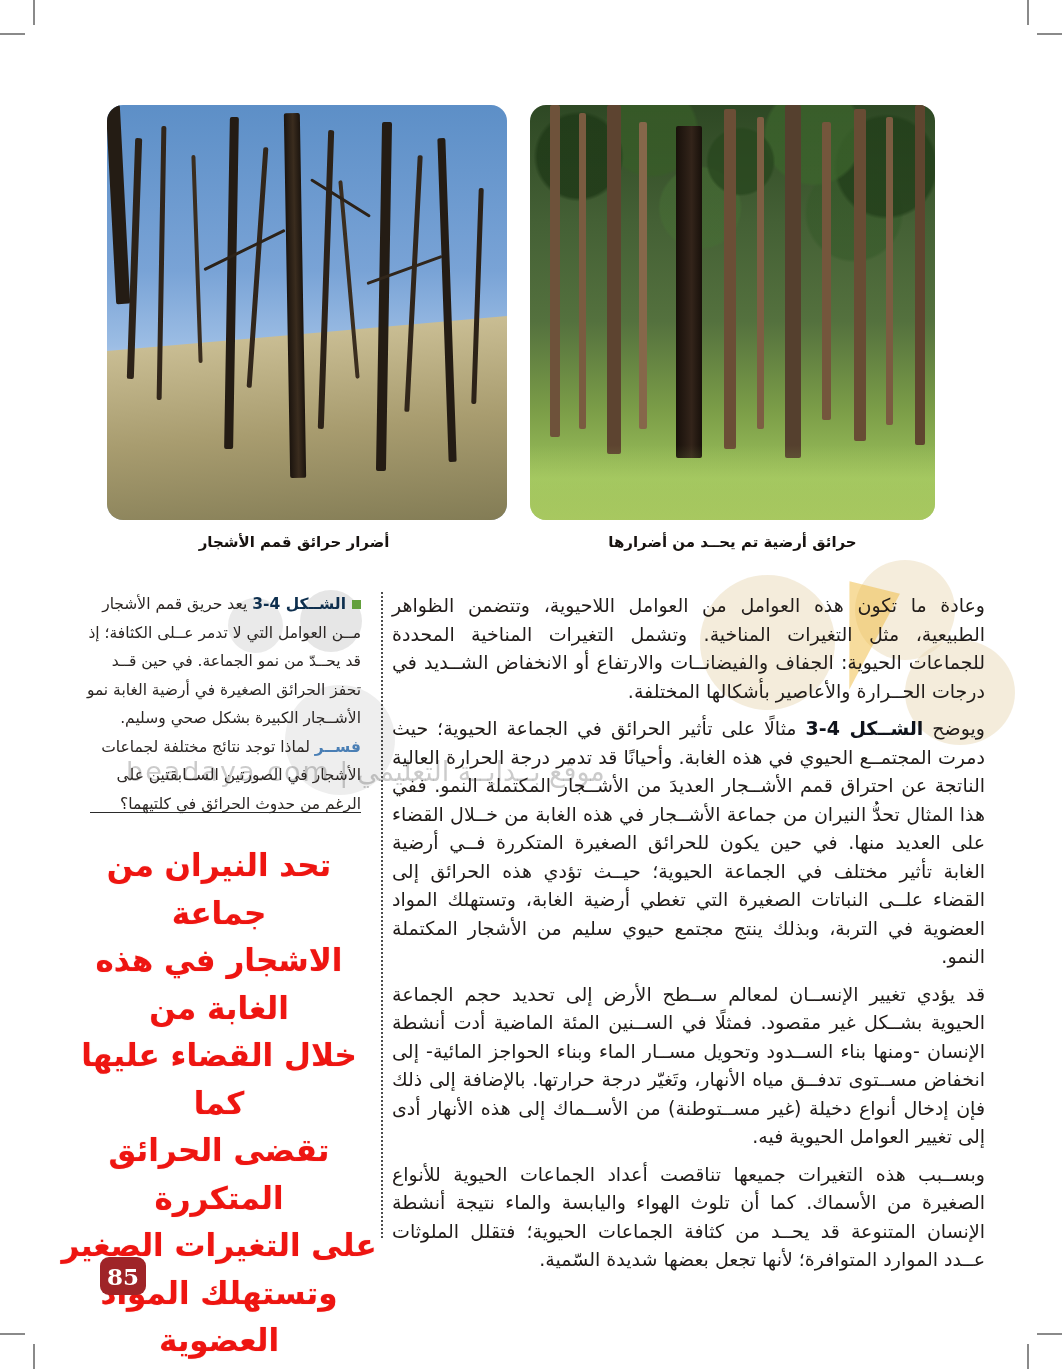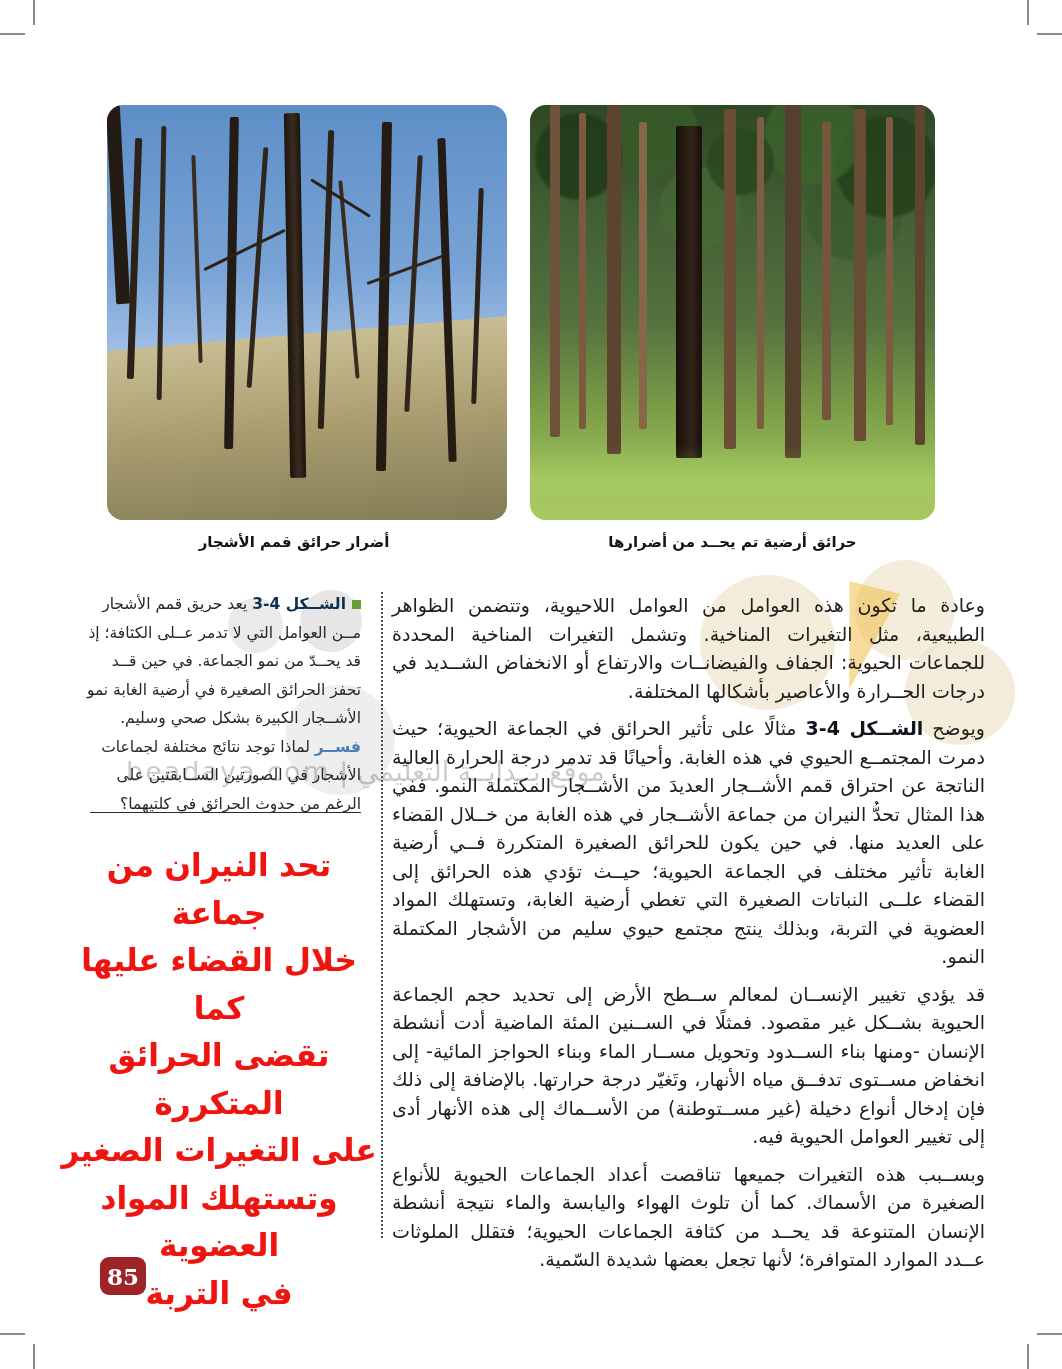--- a/index.html
+++ b/index.html
@@ -145,20 +145,21 @@
 
   <div class="main-col">
     <p>وعادة ما تكون هذه العوامل من العوامل اللاحيوية، وتتضمن الظواهر الطبيعية، مثل التغيرات المناخية. وتشمل التغيرات المناخية المحددة للجماعات الحيوية: الجفاف والفيضانــات والارتفاع أو الانخفاض الشــديد في درجات الحــرارة والأعاصير بأشكالها المختلفة.</p>
     <p><span>ويوضح </span><span class="figref">الشــكل 4-3</span><span> مثالًا على تأثير الحرائق في الجماعة الحيوية؛ حيث دمرت المجتمــع الحيوي في هذه الغابة. وأحيانًا قد تدمر درجة الحرارة العالية الناتجة عن احتراق قمم الأشــجار العديدَ من الأشــجار المكتملة النمو. ففي هذا المثال تحدُّ النيران من جماعة الأشــجار في هذه الغابة من خــلال القضاء على العديد منها. في حين يكون للحرائق الصغيرة المتكررة فــي أرضية الغابة تأثير مختلف في الجماعة الحيوية؛ حيــث تؤدي هذه الحرائق إلى القضاء علــى النباتات الصغيرة التي تغطي أرضية الغابة، وتستهلك المواد العضوية في التربة، وبذلك ينتج مجتمع حيوي سليم من الأشجار المكتملة النمو.</span></p>
     <p>قد يؤدي تغيير الإنســان لمعالم ســطح الأرض إلى تحديد حجم الجماعة الحيوية بشــكل غير مقصود. فمثلًا في الســنين المئة الماضية أدت أنشطة الإنسان -ومنها بناء الســدود وتحويل مســار الماء وبناء الحواجز المائية- إلى انخفاض مســتوى تدفــق مياه الأنهار، وتَغيّر درجة حرارتها. بالإضافة إلى ذلك فإن إدخال أنواع دخيلة (غير مســتوطنة) من الأســماك إلى هذه الأنهار أدى إلى تغيير العوامل الحيوية فيه.</p>
     <p>وبســبب هذه التغيرات جميعها تناقصت أعداد الجماعات الحيوية للأنواع الصغيرة من الأسماك. كما أن تلوث الهواء واليابسة والماء نتيجة أنشطة الإنسان المتنوعة قد يحــد من كثافة الجماعات الحيوية؛ فتقلل الملوثات عــدد الموارد المتوافرة؛ لأنها تجعل بعضها شديدة السّمية.</p>
   </div>
 
   <div class="answer">
     <div>تحد النيران من جماعة</div>
+    <div>الاشجار في هذه الغابة من</div>
     <div>خلال القضاء عليها كما</div>
     <div>تقضى الحرائق المتكررة</div>
     <div>على التغيرات الصغير</div>
     <div>وتستهلك المواد العضوية</div>
     <div>في التربة</div>
   </div>
 
   <div class="badge">85</div>
 
 </div>

